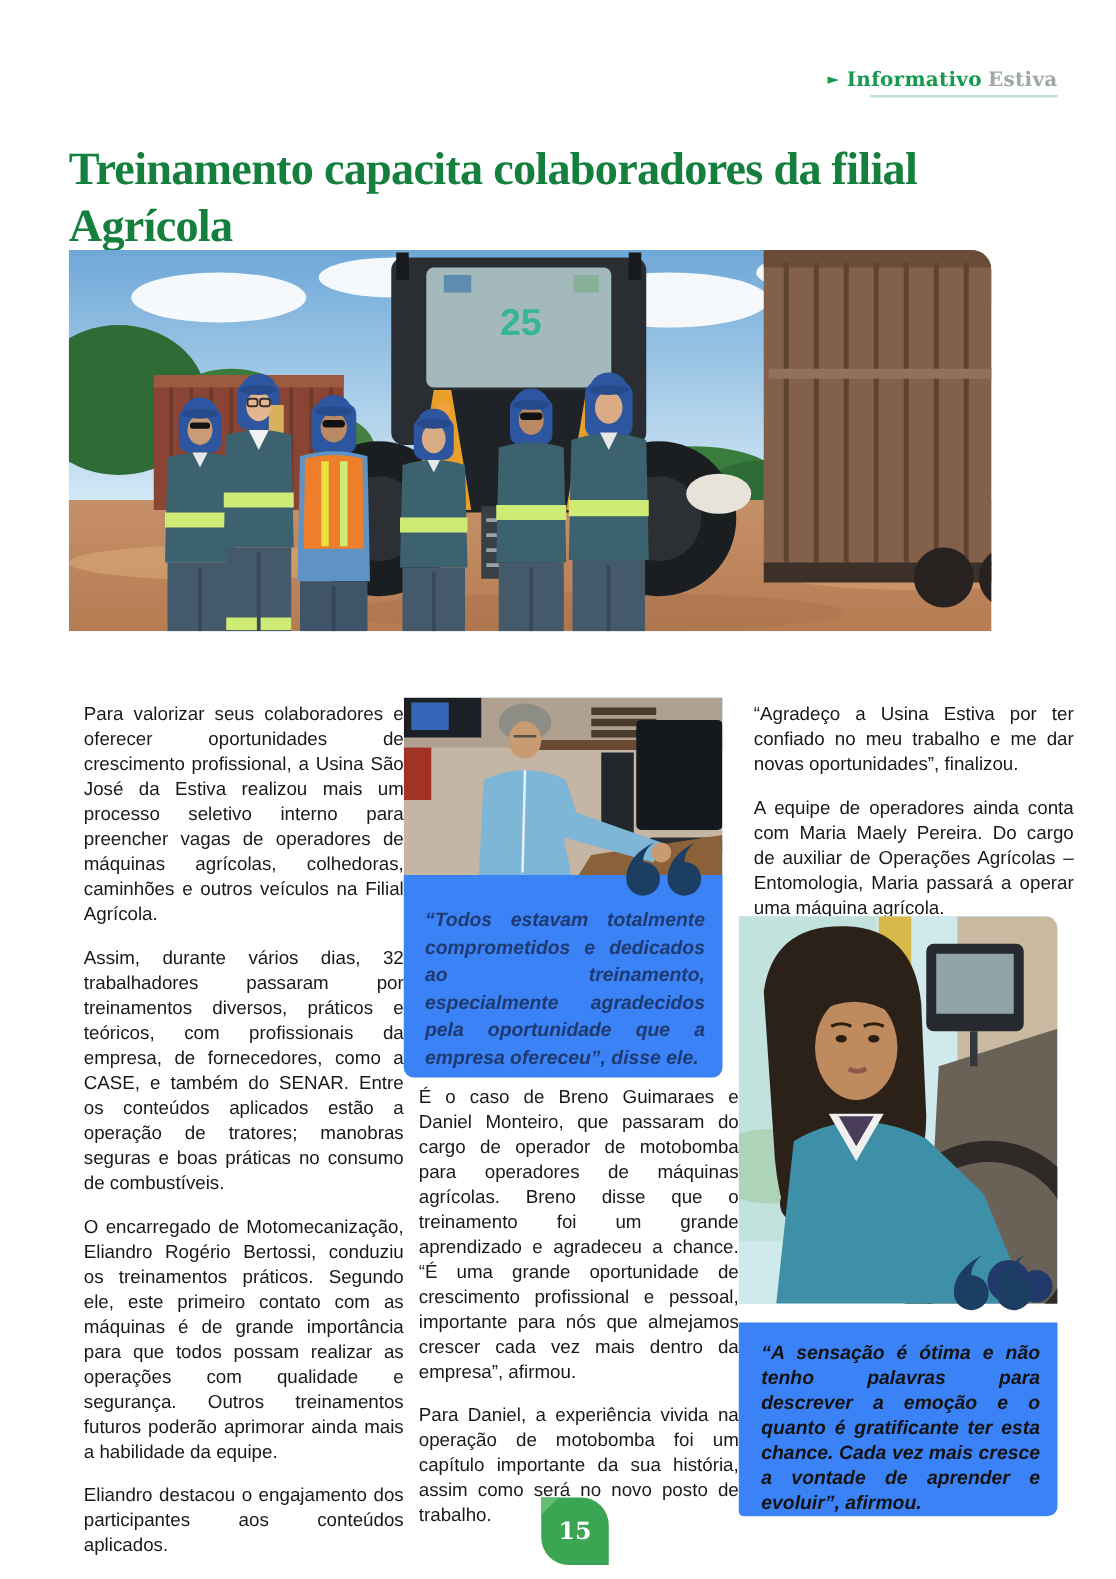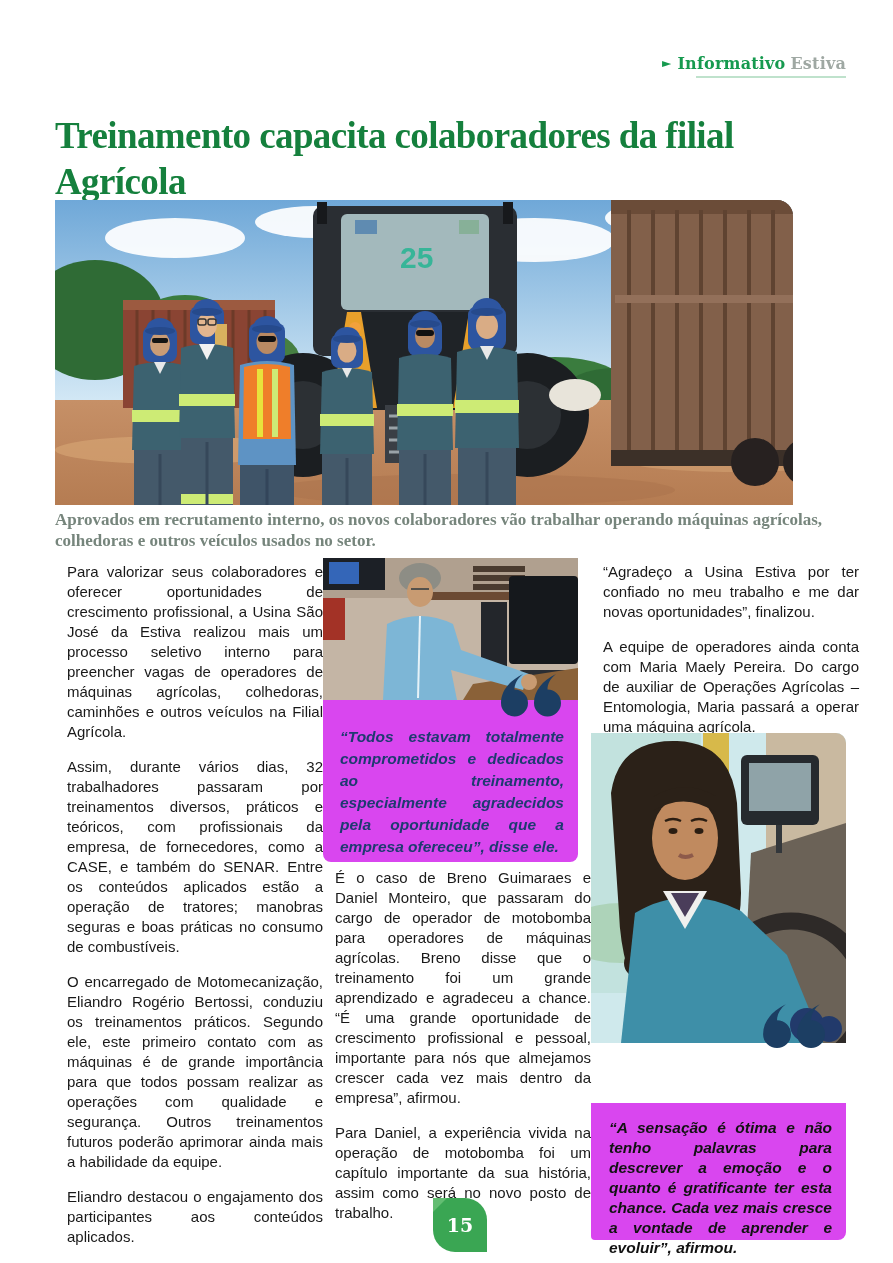--- a/index.html
+++ b/index.html
@@ -33,23 +33,23 @@
 
   
   .coltext{position:absolute;width:256px;font-size:15px;line-height:20px;
            text-align:justify;color:#191919;margin-left:12px;}
   .coltext p{margin:0 0 15px 0;}
   .col1{left:55px;top:562px;}
   .col2t{left:323px;top:868px;}
   .col3t{left:591px;top:562px;}
 
   
-  .qbox{position:absolute;background:#d946ef;}
+  .qbox{position:absolute;background:#3b82f6;}
   .qbox1{left:323px;top:700px;width:255px;height:162px;border-radius:0 0 8px 8px;}
-  .qbox2{left:591px;top:1103px;width:255px;height:137px;border-radius:0 0 8px 4px;}
+  .qbox2{left:591px;top:1058px;width:255px;height:155px;border-radius:0 0 8px 4px;}
   .qtext{font-style:italic;font-weight:bold;text-align:justify;}
   .qbox1 .qtext{margin:26px 14px 0 17px;font-size:15.5px;line-height:22px;color:#1e3a70;}
   .qbox2 .qtext{margin:15px 14px 0 18px;font-size:15.5px;line-height:20px;color:#121212;}
   .qmark{position:absolute;}
   .qmark1{left:498px;top:672px;}
   .qmark2{left:760px;top:1002px;}
 
   
   .leaf{position:absolute;left:433px;top:1198px;width:54px;height:54px;background:#3aa653;
         border-radius:0 22px 0 22px;display:flex;align-items:center;justify-content:center;}
@@ -247,21 +247,20 @@
           <path d="M-30,54 Q0,44 30,54 L32,150 L-32,150 Z" fill="#3c6270"></path>
           <polygon points="-7,48 7,48 0,62" fill="#e8e8e8"></polygon>
           <rect x="-32" y="102" width="64" height="13" fill="#cdeb75"></rect>
           <rect x="-29" y="150" width="58" height="80" fill="#44596a"></rect>
           <line x1="0" y1="154" x2="0" y2="225" stroke="#36485a" stroke-width="3"></line>
         </g>
       </g>
     </svg>
   </div>
 
-  <div class="caption">Aprovados em recrutamento interno, os novos colaboradores vão trabalhar operando máquinas agrícolas, colhedoras e outros veículos usados no setor.</div>
 
   <div class="coltext col1">
     <p>Para valorizar seus colaboradores e oferecer oportunidades de crescimento profissional, a Usina São José da Estiva realizou mais um processo seletivo interno para preencher vagas de operadores de máquinas agrícolas, colhedoras, caminhões e outros veículos na Filial Agrícola.</p>
     <p>Assim, durante vários dias, 32 trabalhadores passaram por treinamentos diversos, práticos e teóricos, com profissionais da empresa, de fornecedores, como a CASE, e também do SENAR. Entre os conteúdos aplicados estão a operação de tratores; manobras seguras e boas práticas no consumo de combustíveis.</p>
     <p>O encarregado de Motomecanização, Eliandro Rogério Bertossi, conduziu os treinamentos práticos. Segundo ele, este primeiro contato com as máquinas é de grande importância para que todos possam realizar as operações com qualidade e segurança. Outros treinamentos futuros poderão aprimorar ainda mais a habilidade da equipe.</p>
     <p>Eliandro destacou o engajamento dos participantes aos conteúdos aplicados.</p>
   </div>
 
   <div class="photo photo-desk">
     <svg width="255" height="142" viewBox="0 0 255 142" preserveAspectRatio="none">

